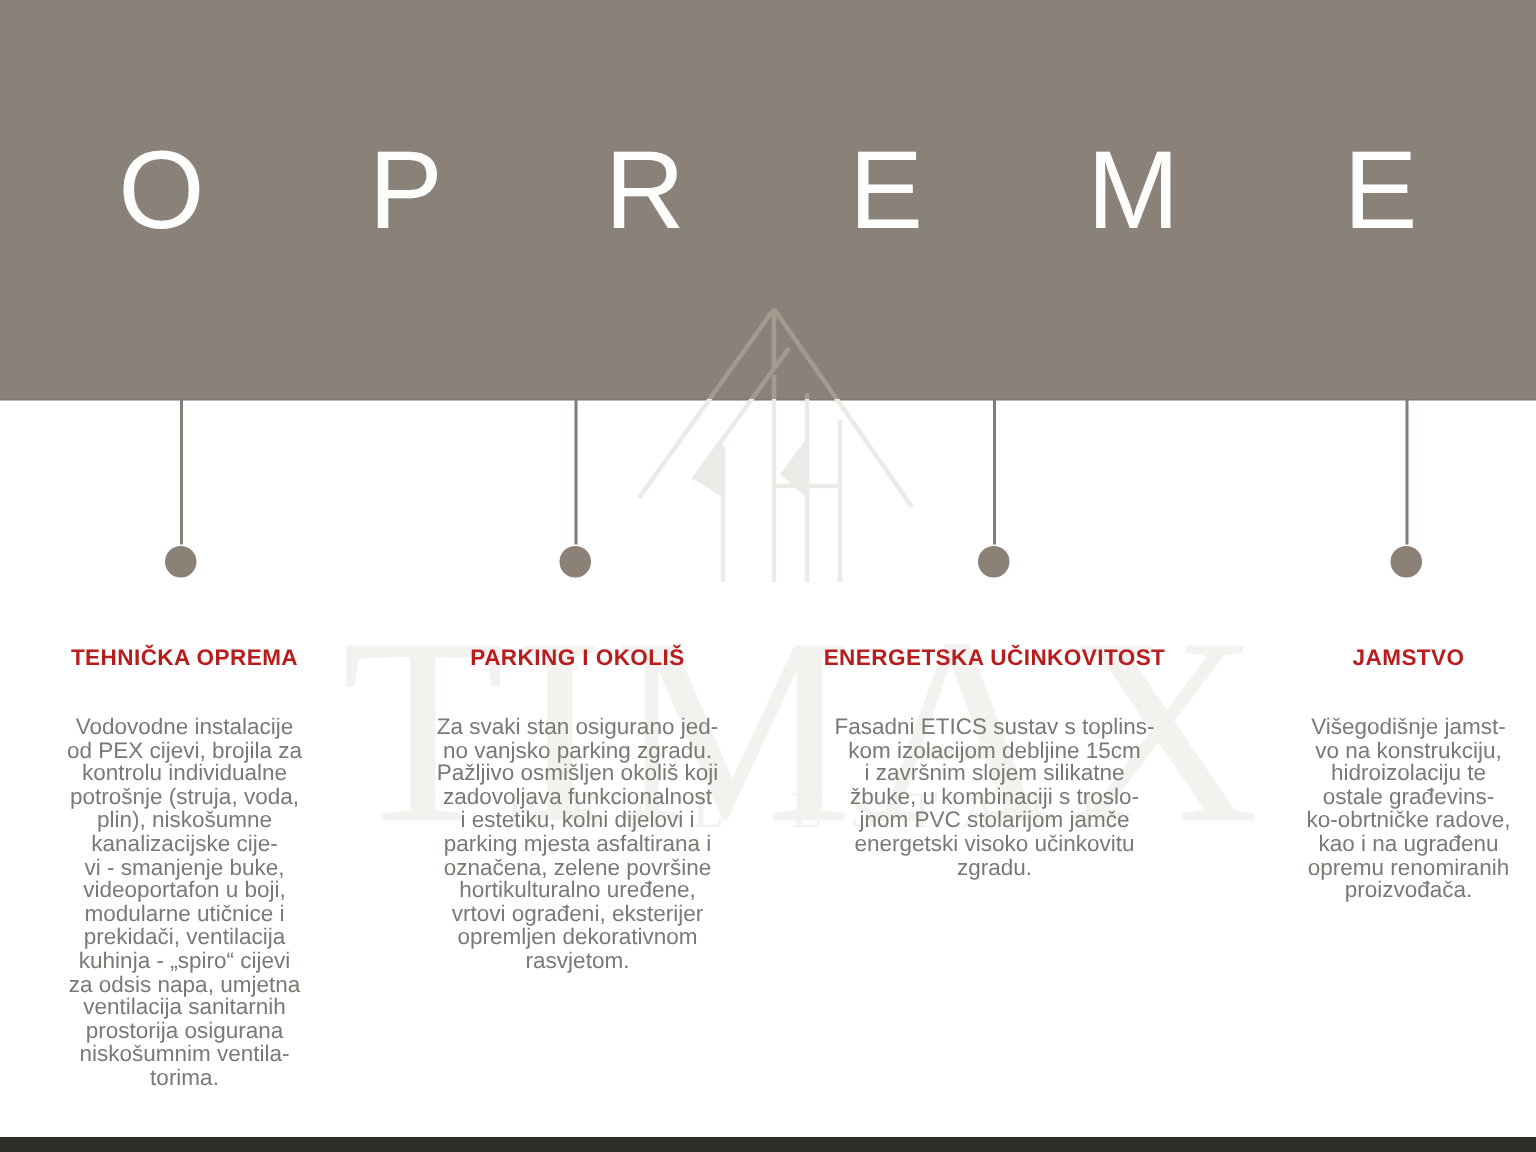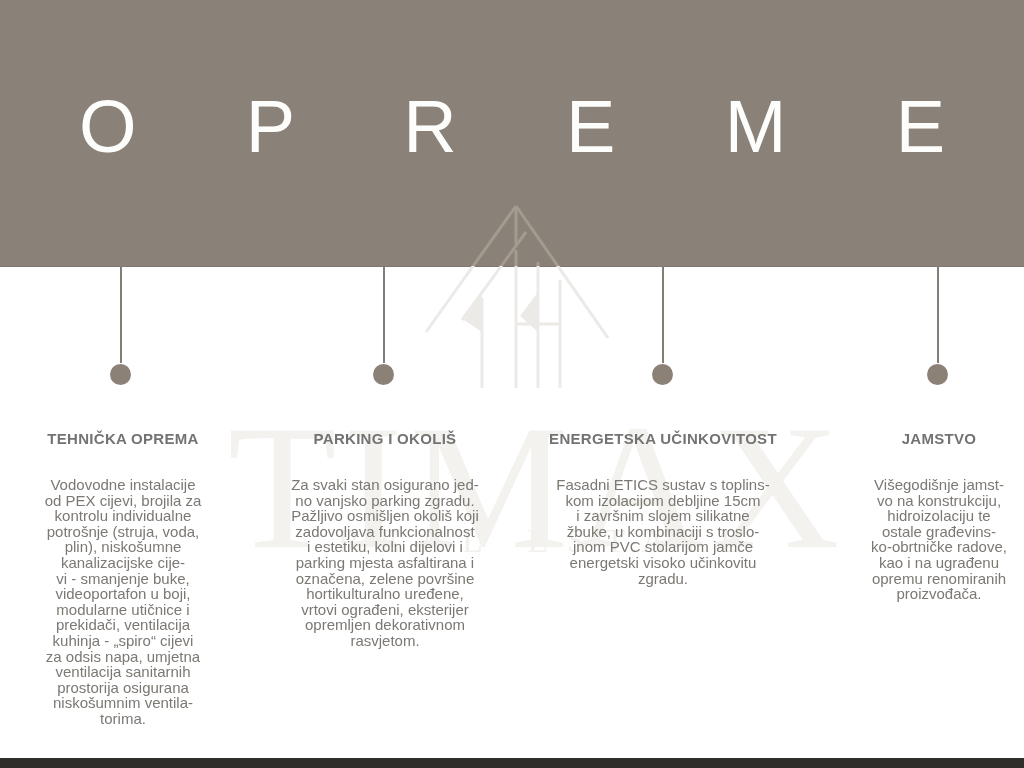--- a/index.html
+++ b/index.html
@@ -52,21 +52,21 @@
   .c1{left:120px;} .c2{left:383px;} .c3{left:662px;} .c4{left:937px;}
   .d1{left:110px;} .d2{left:373px;} .d3{left:652px;} .d4{left:927px;}
 
   
   .col{position:absolute;top:431px;text-align:center;}
   .col-1{left:28px;width:190px;}
   .col-2{left:277px;width:216px;}
   .col-3{left:546px;width:234px;}
   .col-4{left:852px;width:174px;}
   .col-title{
-    font-size:15px;font-weight:700;color:#737373;
+    font-size:15px;font-weight:700;color:#b91c1c;
     letter-spacing:.02em;line-height:16px;
   }
   .col-body{
     margin-top:30px;font-size:15px;line-height:15.6px;color:#7c7873;
     white-space:pre-line;
   }
 
   
   .footer-bar{position:absolute;left:0;bottom:0;width:1024px;height:10px;background:#2f2e2b;}
 </style>

